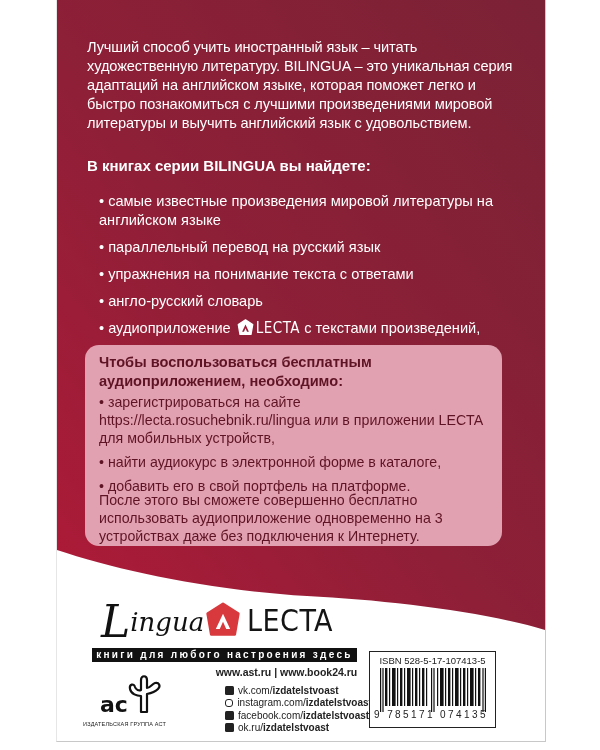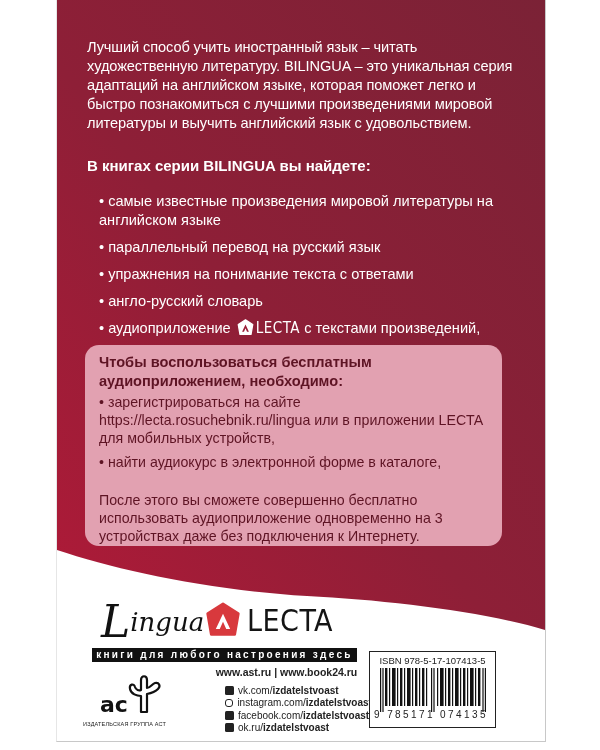--- a/index.html
+++ b/index.html
@@ -93,20 +93,21 @@
       </span><span class="lecta-inline-text">LECTA</span>
       <span>с текстами произведений, озвученными носителями языка</span>
     </li>
   </ul>
 
   <div class="pinkbox">
     <div class="pink-title">Чтобы воспользоваться бесплатным аудиоприложением, необходимо:</div>
     <ul class="pink-list">
       <li>• зарегистрироваться на сайте https://lecta.rosuchebnik.ru/lingua или в приложении LECTA для мобильных устройств,</li>
       <li>• найти аудиокурс в электронной форме в каталоге,</li>
+      <li>• добавить его в свой портфель на платформе.</li>
     </ul>
     <div class="pink-after">После этого вы сможете совершенно бесплатно использовать аудиоприложение одновременно на 3 устройствах даже без подключения к Интернету.</div>
   </div>
 
   <div class="lingua">
     <span class="L">L</span><span>ingua</span>
   </div>
 
   <div class="lecta-logo">
     <svg width="36" height="36" viewBox="0 0 20 20">
@@ -138,21 +139,21 @@
       <span class="ico"></span>
       <span><span>facebook.com/</span><b>izdatelstvoast</b></span>
     </div>
     <div class="row">
       <span class="ico"></span>
       <span><span>ok.ru/</span><b>izdatelstvoast</b></span>
     </div>
   </div>
 
   <div class="barcode">
-    <div class="isbn">ISBN 978-5-17-107413-5</div>
+    <div class="isbn">ISBN 528-5-17-107413-5</div>
     <svg class="bars" viewBox="0 0 106 44" preserveAspectRatio="none">
       <g fill="#111">
         <rect x="0" y="0" width="1.2" height="44"></rect>
           <rect x="2.4" y="0" width="1.2" height="44"></rect>
         <rect x="5" y="0" width="2.4" height="38"></rect>
           <rect x="9" y="0" width="1.2" height="38"></rect>
         <rect x="12" y="0" width="3.6" height="38"></rect>
           <rect x="17" y="0" width="1.2" height="38"></rect>
         <rect x="20" y="0" width="2.4" height="38"></rect>
           <rect x="24" y="0" width="1.2" height="38"></rect>

